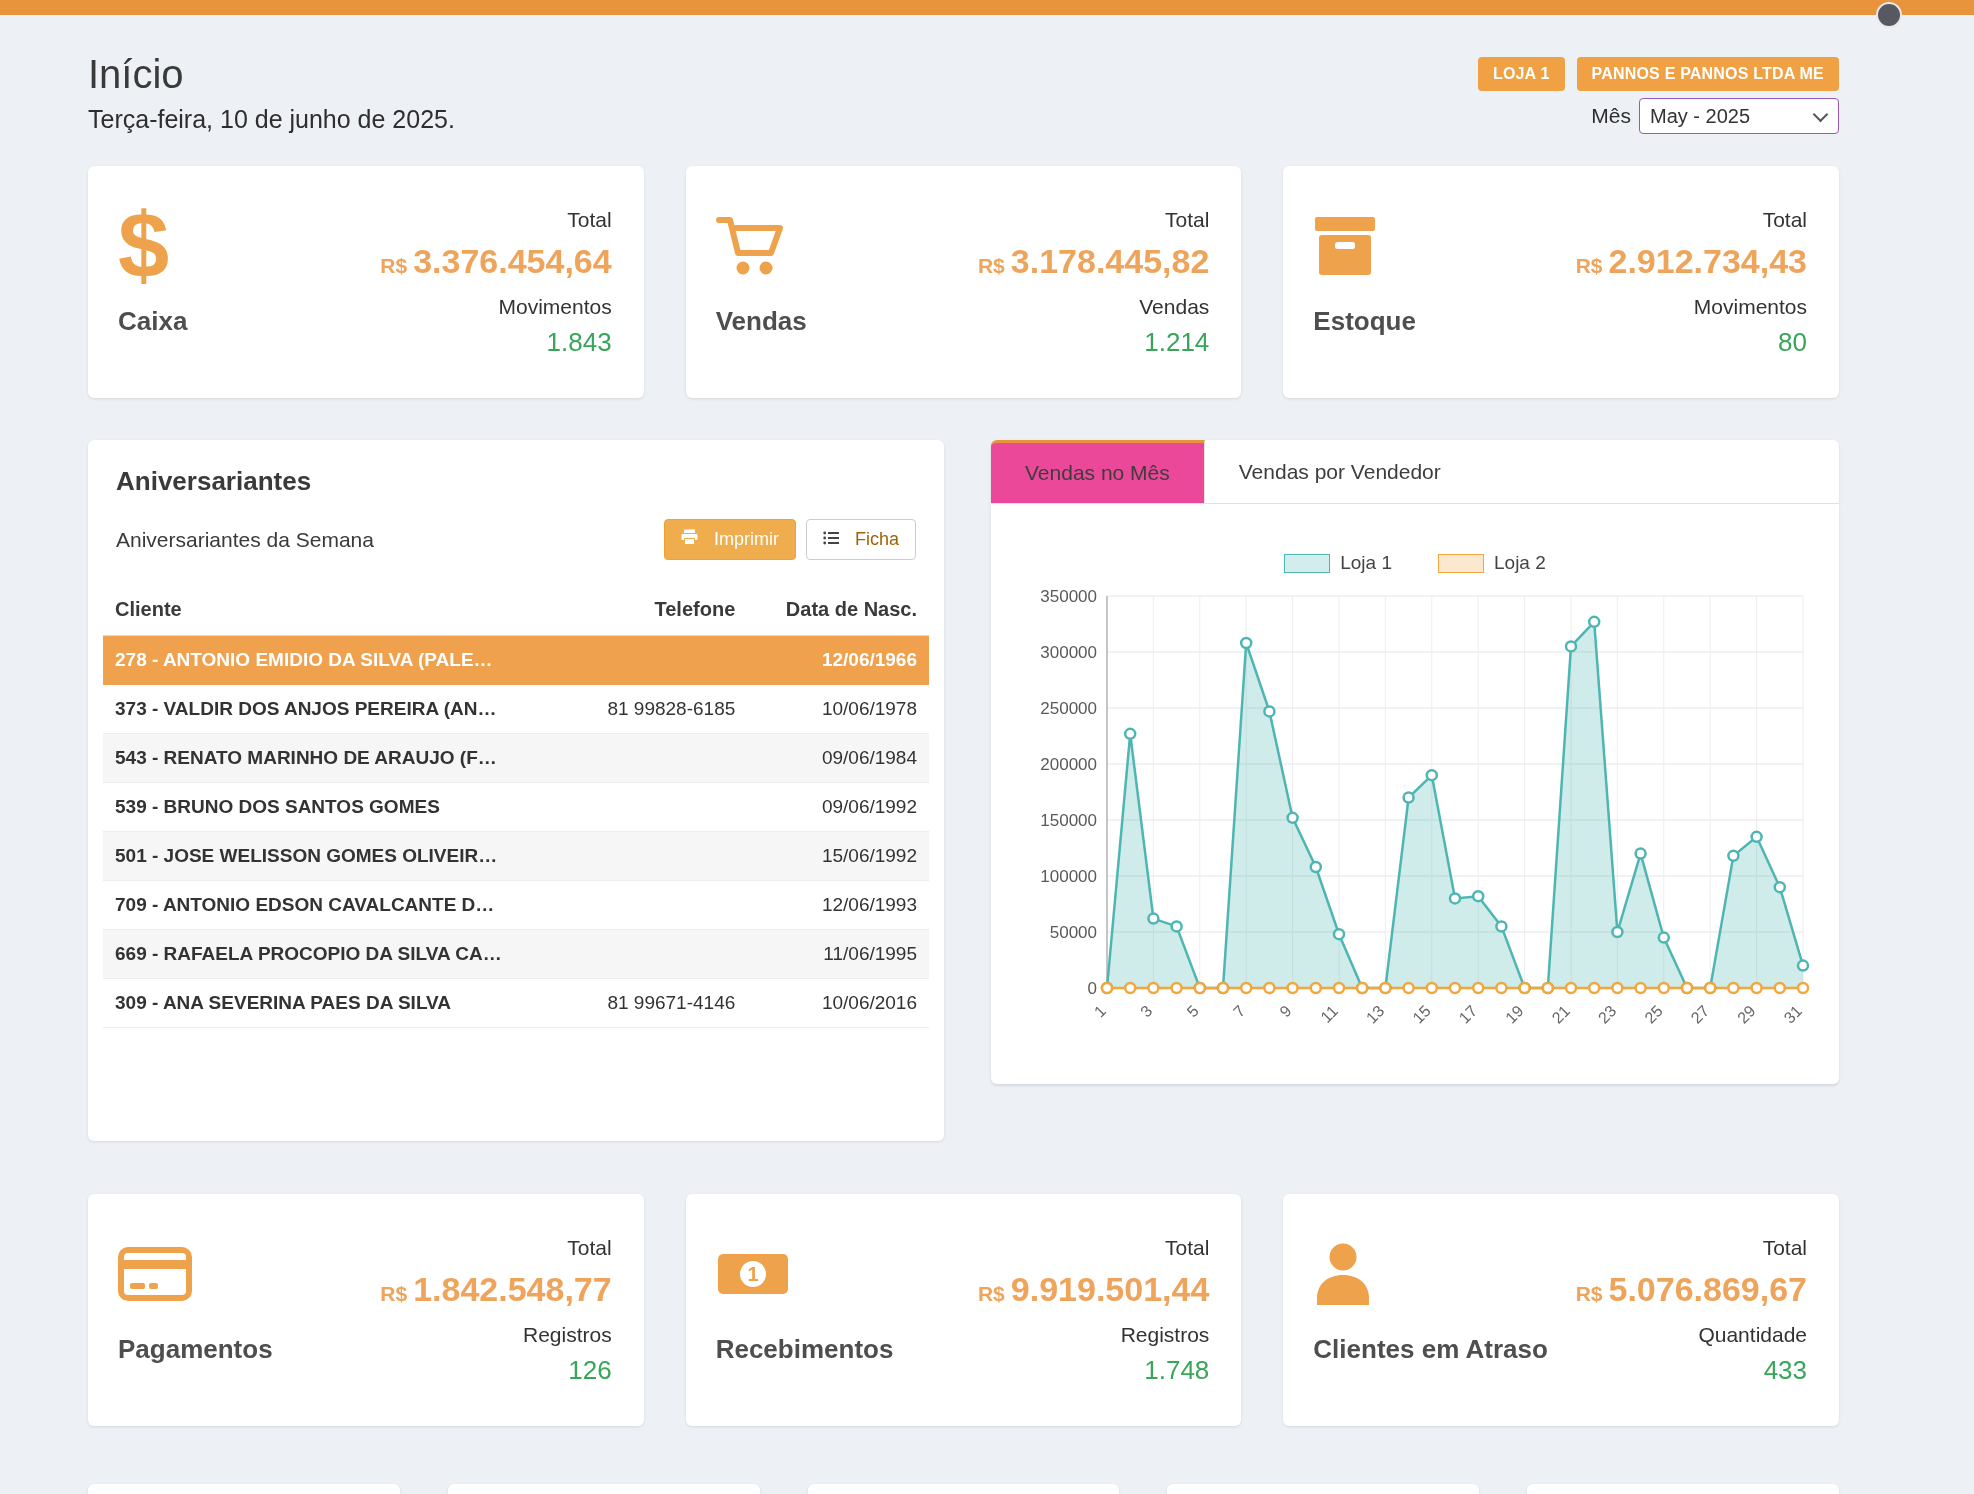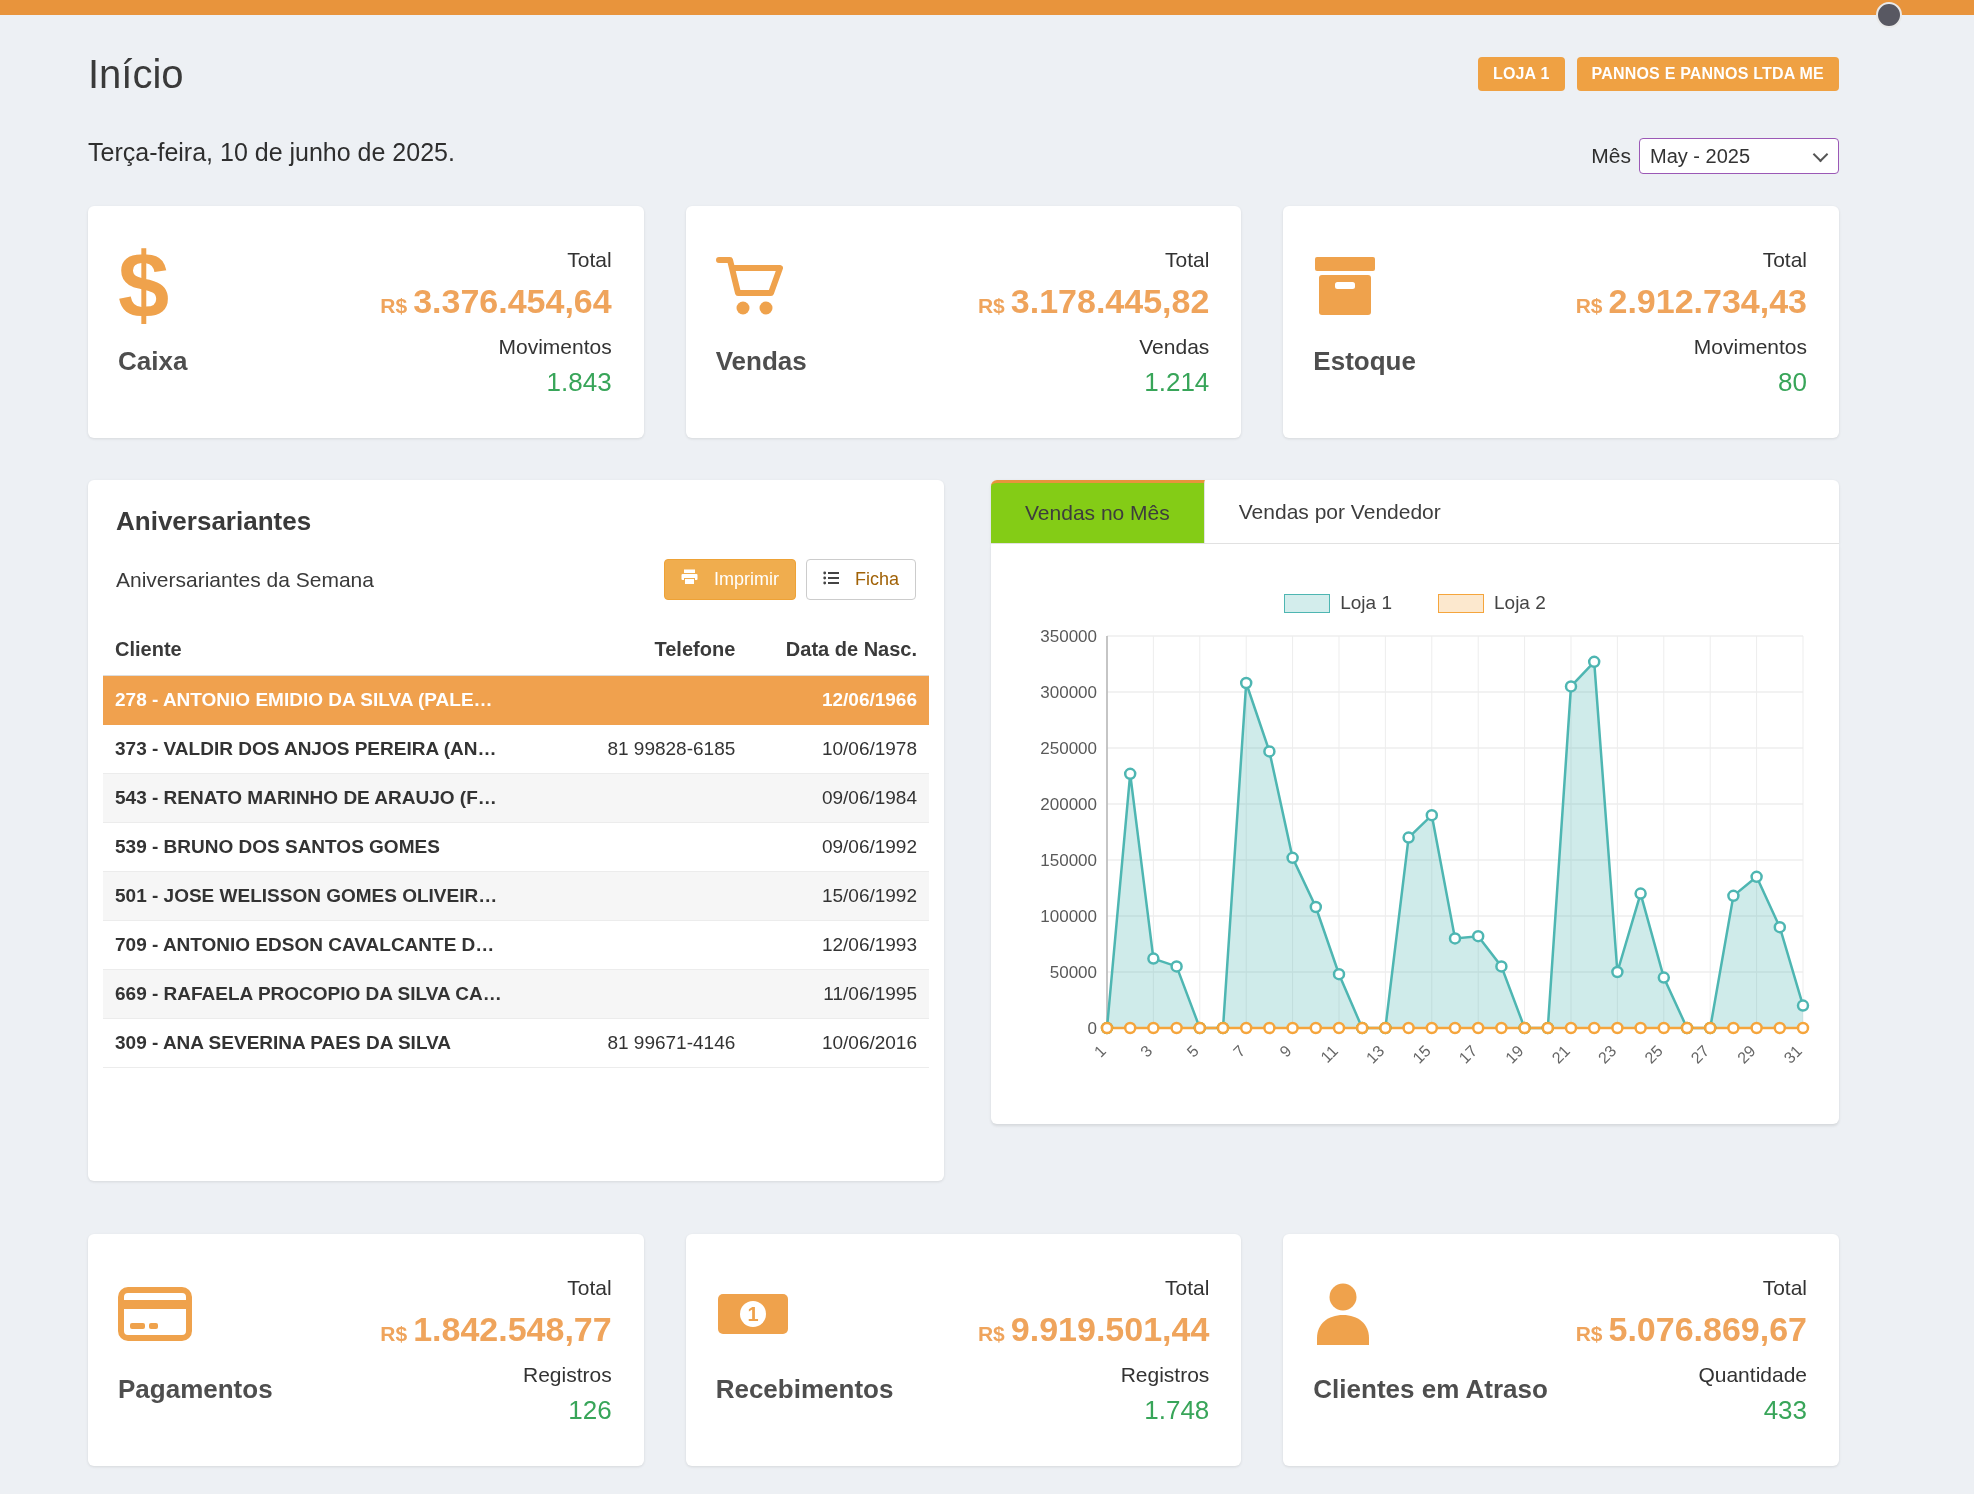--- a/index.html
+++ b/index.html
@@ -10,21 +10,21 @@
                    border-radius:50%; background:#585862; border:2px solid #e9e9e9; }
   .page { padding:35px 135px 0 88px; }
 
   
   .page-head { display:flex; justify-content:space-between; align-items:center; }
   h1 { font-size:40px; font-weight:400; color:#3a3a3a; line-height:48px; }
   .badges { display:flex; gap:12px; }
   .badge { background:#efa143; color:#fff; font-weight:bold; font-size:16px;
            padding:8px 15px; border-radius:4px; letter-spacing:.2px; }
 
-  .date-row { display:flex; justify-content:space-between; align-items:flex-start; margin-top:40px; }
+  .date-row { display:flex; justify-content:space-between; align-items:flex-end; }
   .date-text { font-size:25px; color:#2e2e2e; }
   .month-box { display:flex; align-items:center; gap:8px; }
   .month-label { font-size:21px; color:#2e2e2e; }
   .select-wrap { position:relative; }
   select { appearance:none; -webkit-appearance:none; width:200px; height:36px;
            border:1px solid #9b59b6; border-radius:4px; background:#fff; color:#333;
            font-size:20px; padding:2px 34px 2px 10px; outline:none;
            font-family:"Liberation Sans",sans-serif; }
   .select-wrap::after { content:""; position:absolute; right:13px; top:11px; width:9px; height:9px;
            border-right:2px solid #555; border-bottom:2px solid #555; transform:rotate(45deg); pointer-events:none; }
@@ -72,21 +72,21 @@
   td.c-nasc { text-align:right; width:22%; white-space:nowrap; }
   tr.bday-row:nth-child(odd) { background:#f6f6f6; }
   tr.bday-row.highlight { background:#f0a14e; }
   tr.bday-row.highlight td { color:#fff; font-weight:bold; border-bottom-color:#f0a14e; }
 
   
   .chart-panel { flex:1; height:644px; }
   .tabs { display:flex; background:#fff; border-radius:6px 6px 0 0; border-bottom:1px solid #e2e2e2;
           height:64px; box-shadow:0 1px 3px rgba(0,0,0,.10); }
   .tab { font-size:21px; color:#3d3d3d; display:flex; align-items:center; padding:0 34px; cursor:pointer; }
-  .tab.active { border-top:3px solid #e8943c; border-right:1px solid #e2e2e2; background:#84cc16;
+  .tab.active { border-top:3px solid #e8943c; border-right:1px solid #e2e2e2; background:#ec4899;
                 border-radius:6px 0 0 0; }
   .chart-card { background:#fff; height:580px; border-radius:0 0 6px 6px;
                 box-shadow:0 2px 3px rgba(0,0,0,.10); padding:14px 24px 10px 24px; }
   .legend { display:flex; justify-content:center; gap:46px; margin:34px 0 6px 0; }
   .legend-item { display:inline-flex; align-items:center; gap:10px; font-size:19px; color:#444; cursor:pointer; }
   .legend-box { width:46px; height:19px; border:1.5px solid; display:inline-block; }
   #chart-svg { display:block; margin:0 auto; }
 
   
   .mini-row { display:flex; gap:48px; margin-top:58px; }

